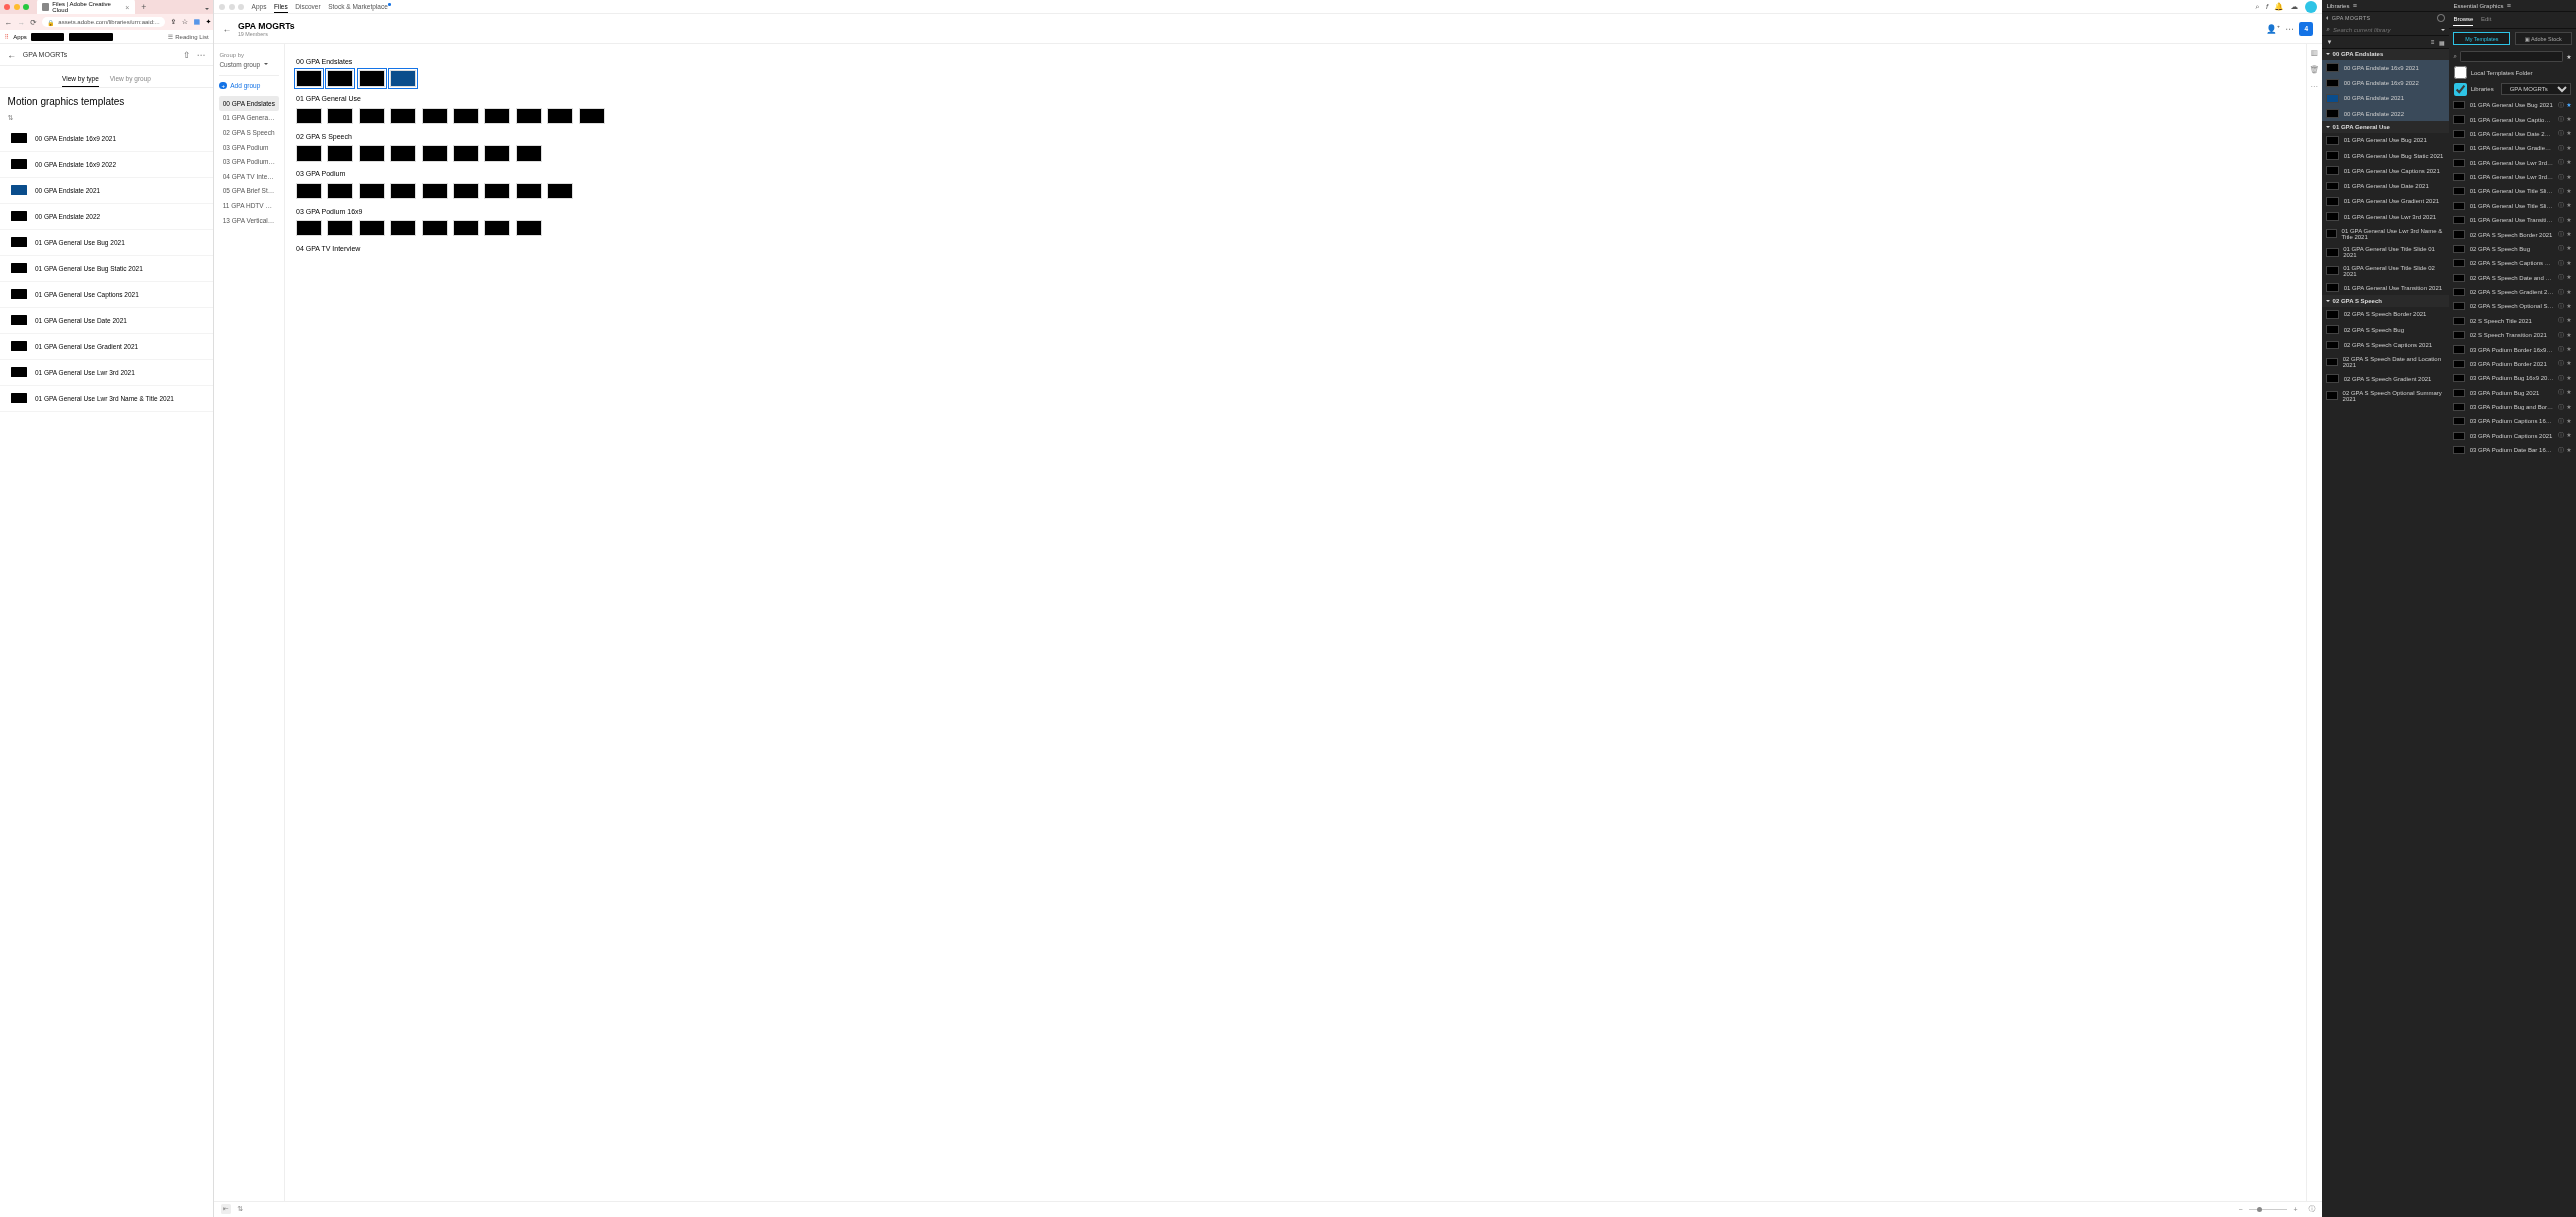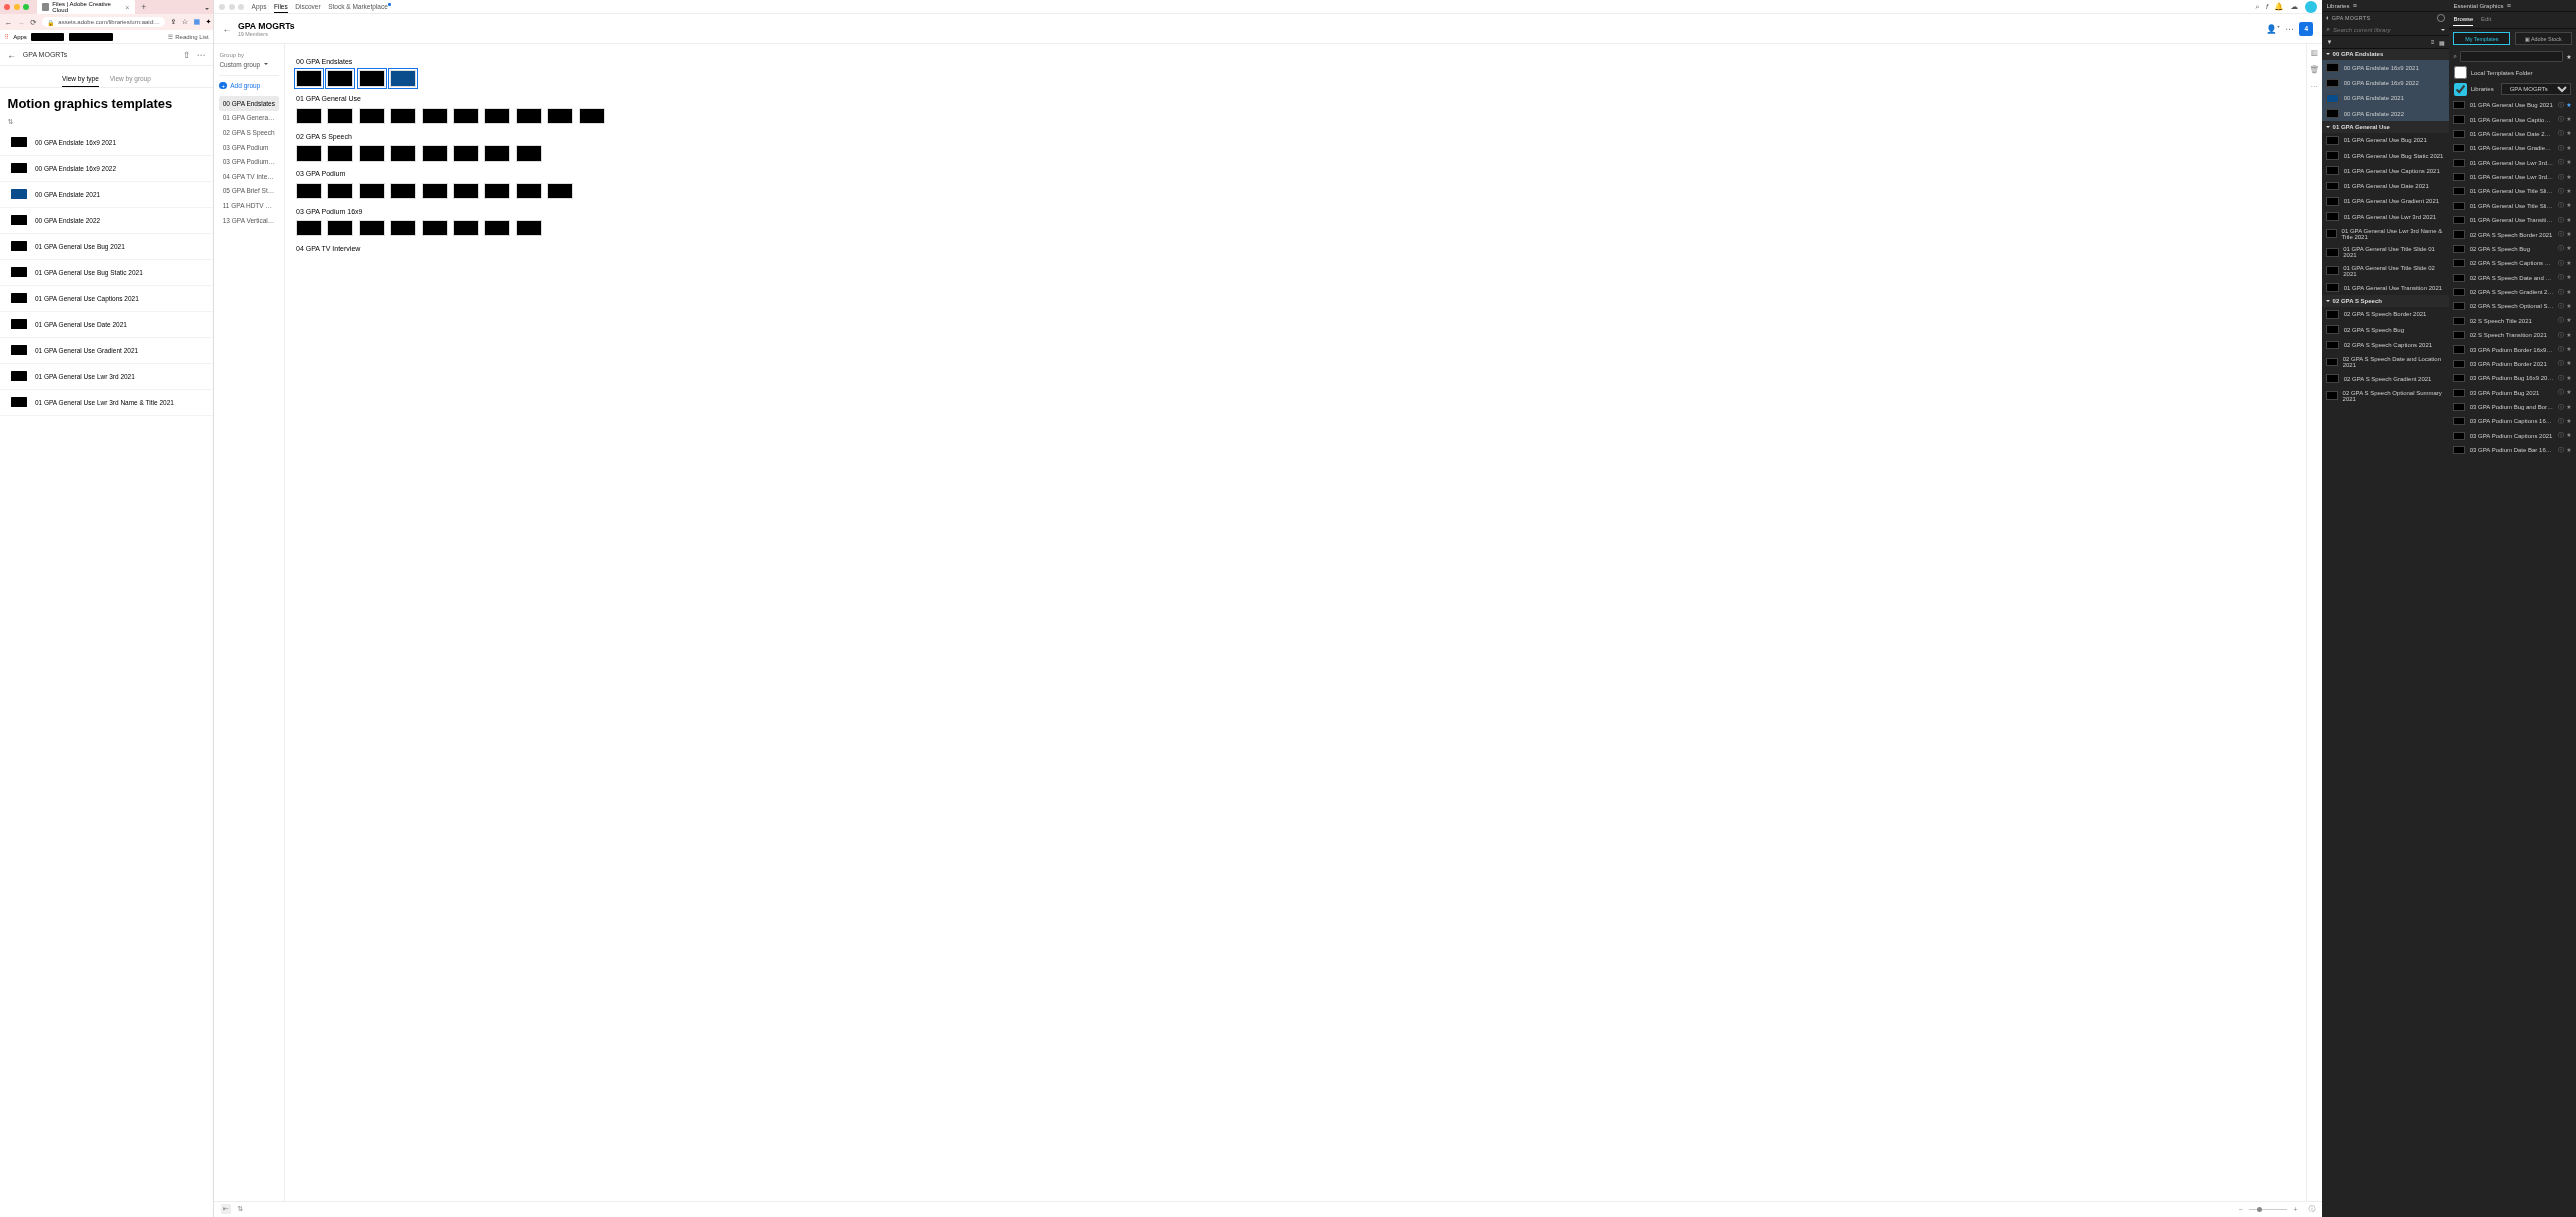--- a/index.html
+++ b/index.html
@@ -24,21 +24,21 @@
 .bm-black { width: 33px; height: 7.6px; background: #000; border-radius: 1.1px; }
 .reading-list { margin-left: auto; display: flex; align-items: center; gap: 2.2px; color: #555; }
 
 .cc-header { display: flex; align-items: center; padding: 5.4px 7.6px; gap: 6.5px; border-bottom: 0.5px solid #eee; }
 .cc-back { font-size: 8.7px; color: #333; }
 .cc-title { font-size: 7px; color: #333; }
 .cc-actions { margin-left: auto; display: flex; gap: 6.5px; color: #555; }
 .cc-tabs { display: flex; justify-content: center; gap: 11px; padding: 4.4px 0 0; border-bottom: 0.5px solid #eee; }
 .cc-tab { font-size: 6.5px; color: #888; padding: 4.4px 0; }
 .cc-tab.active { color: #000; border-bottom: 1.1px solid #000; }
-.cc-section-title { font-size: 13px; font-weight: 700; padding: 7.6px; }
+.cc-section-title { font-size: 10px; font-weight: 400; padding: 7.6px; }
 .cc-sort { padding: 0 7.6px 3.3px; color: #888; font-size: 7px; }
 .cc-list { flex: 1; overflow-y: auto; }
 .cc-item { display: flex; align-items: center; gap: 7.6px; padding: 7.6px 11px; border-bottom: 0.5px solid #f3f3f3; font-size: 6.5px; }
 .cc-thumb { width: 16.3px; height: 9.8px; background: #000; border-radius: 0.5px; }
 .cc-thumb.blue { background: linear-gradient(#0a4d8c, #0a4d8c); }
 
 
 .cc-app { flex: 1; display: flex; flex-direction: column; background: #fff; min-width: 0; }
 .cc-app-titlebar { display: flex; align-items: center; height: 14px; padding: 0 5.4px; gap: 7.6px; border-bottom: 0.5px solid #eee; }
 .win-dots { display: flex; gap: 3.3px; }

